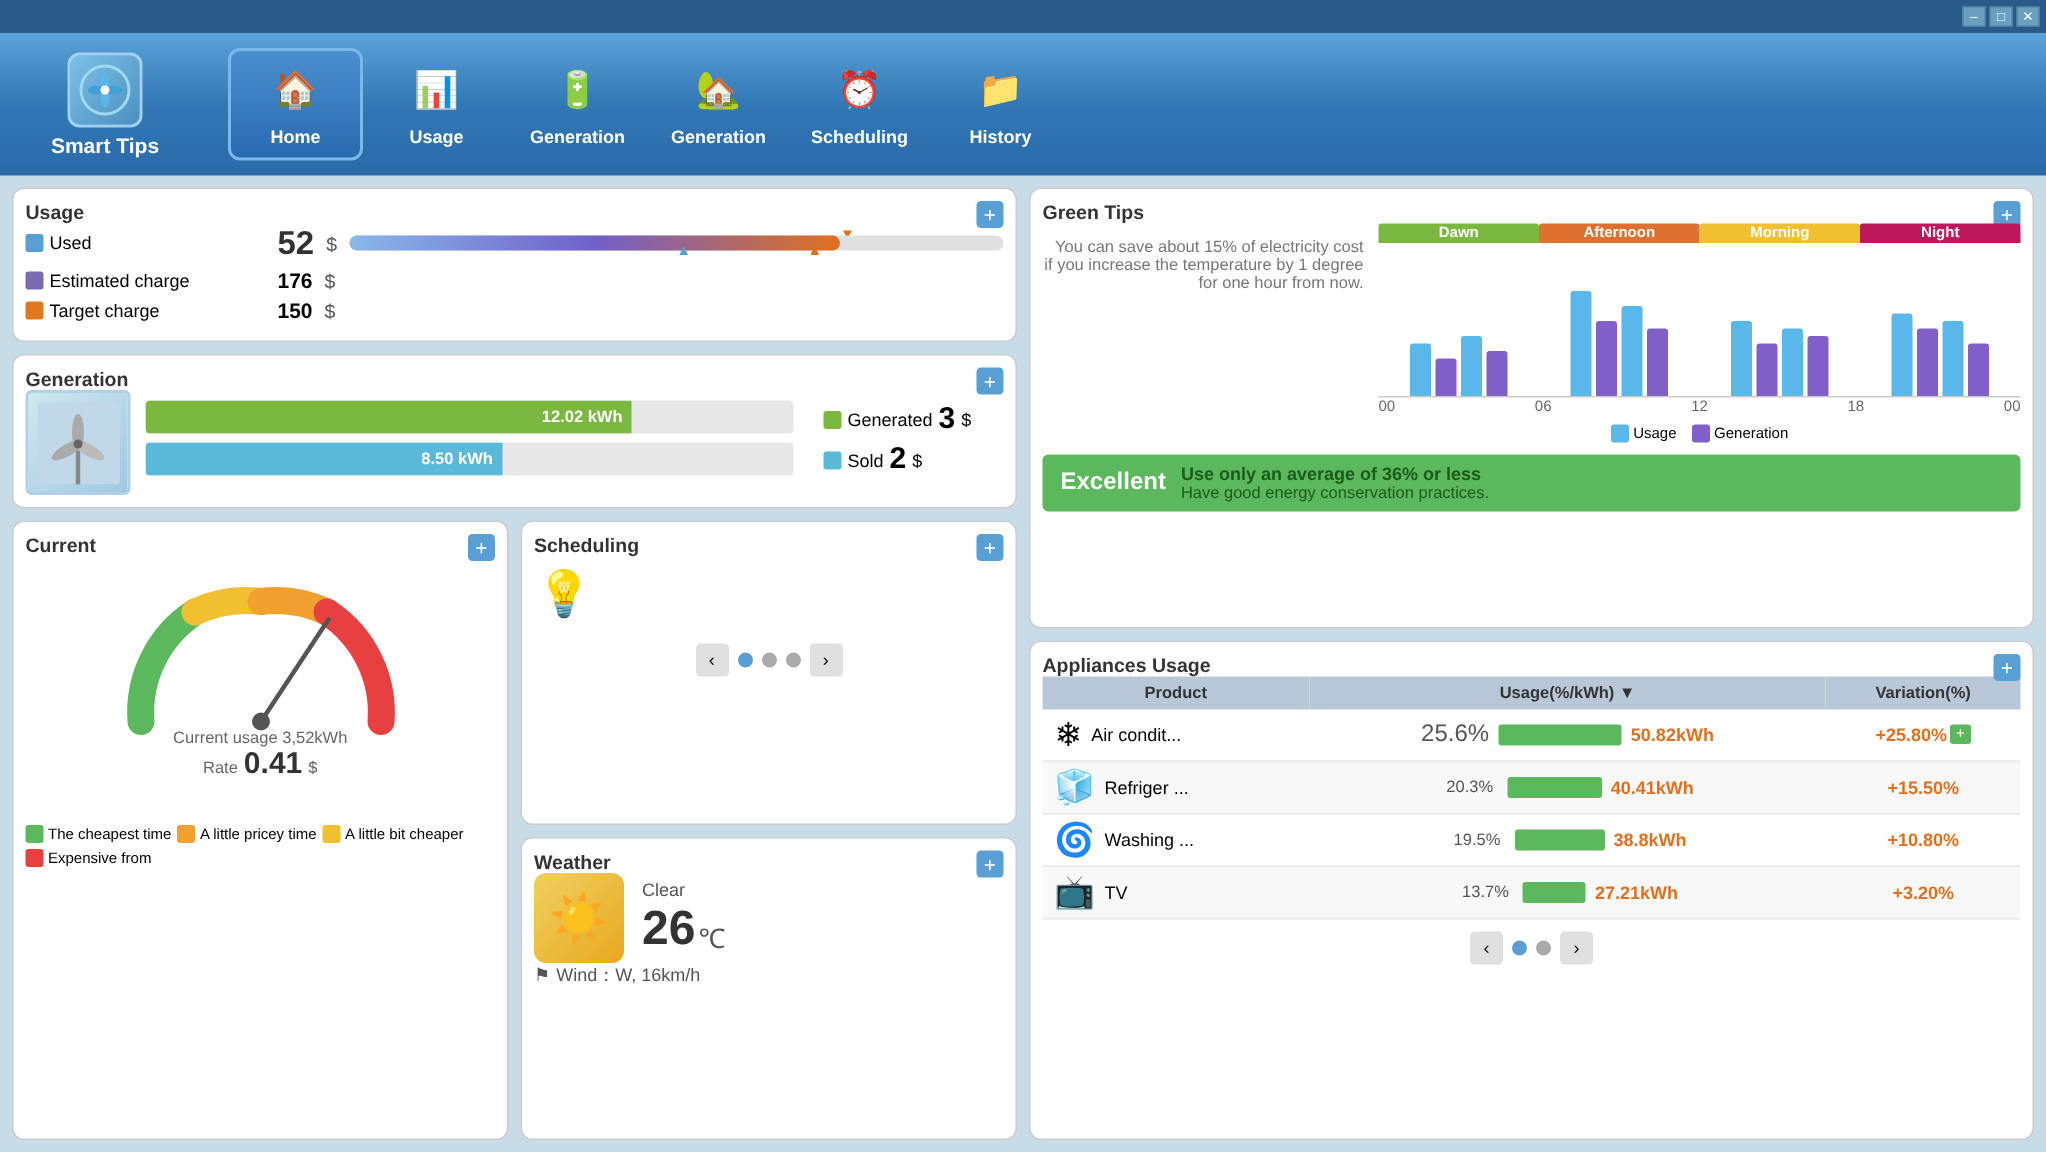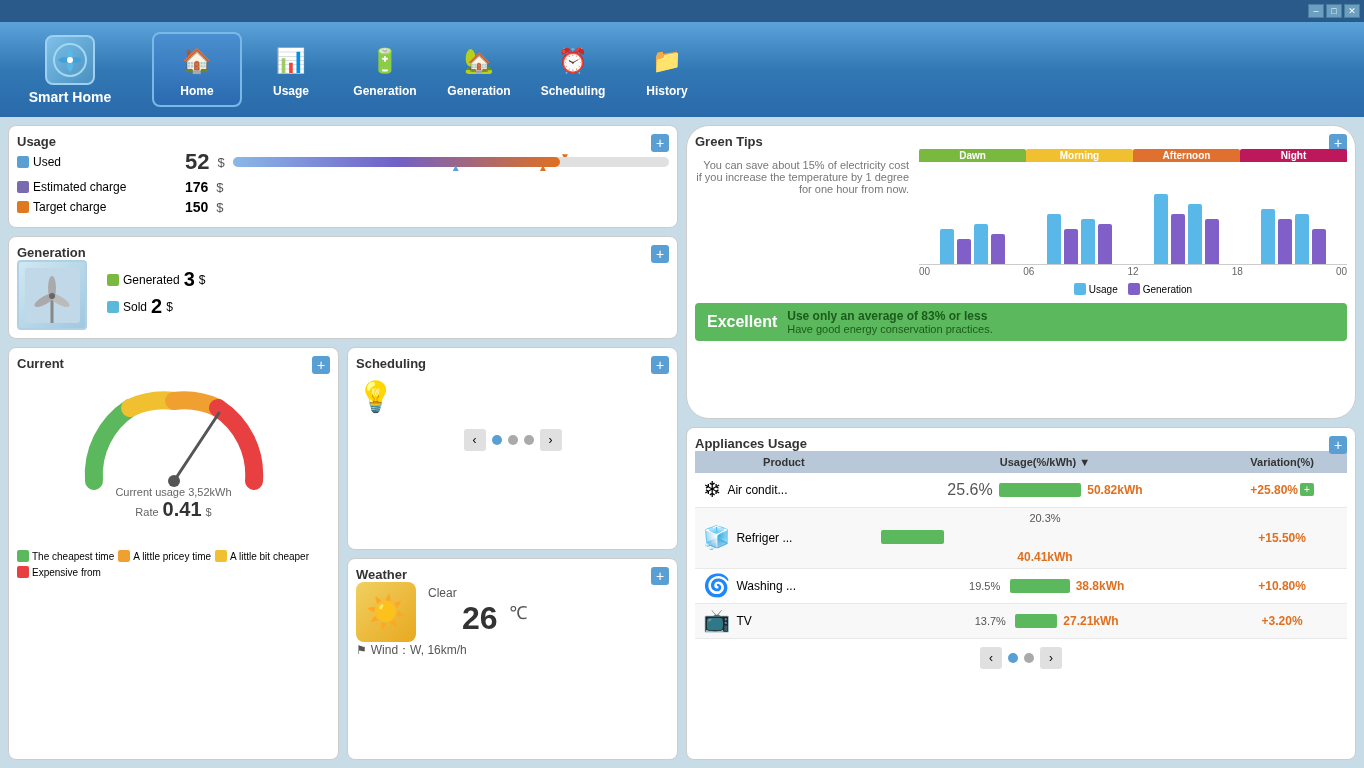--- a/index.html
+++ b/index.html
@@ -421,21 +421,21 @@
     <div class="logo-icon">
       <svg width="36" height="36" viewBox="0 0 36 36">
         <circle cx="18" cy="18" r="16" fill="none" stroke="#a0d8f0" stroke-width="2"></circle>
         <path d="M18 6 Q24 12 18 18 Q12 12 18 6Z" fill="#5ab8e8"></path>
         <path d="M6 18 Q12 12 18 18 Q12 24 6 18Z" fill="#40a0d8"></path>
         <path d="M18 18 Q24 24 18 30 Q12 24 18 18Z" fill="#5ab8e8"></path>
         <path d="M30 18 Q24 24 18 18 Q24 12 30 18Z" fill="#40a0d8"></path>
         <circle cx="18" cy="18" r="3" fill="white"></circle>
       </svg>
     </div>
-    <div class="logo-text">Smart Home</div>
+    <div class="logo-text">Smart Tips</div>
   </div>
   <div class="nav">
     <div class="nav-item active">
       <div class="nav-icon">🏠</div>
       <span>Home</span>
     </div>
     <div class="nav-item">
       <div class="nav-icon">📊</div>
       <span>Usage</span>
     </div>
@@ -514,20 +514,38 @@
           <svg width="55" height="55" viewBox="0 0 55 55">
             <rect width="55" height="55" fill="#c0d8e8" rx="3"></rect>
 
             <line x1="27" y1="55" x2="27" y2="28" stroke="#888" stroke-width="3"></line>
 
             <ellipse cx="27" cy="20" rx="4" ry="12" fill="#aaa" transform="rotate(0 27 28)"></ellipse>
             <ellipse cx="27" cy="20" rx="4" ry="12" fill="#bbb" transform="rotate(120 27 28)"></ellipse>
             <ellipse cx="27" cy="20" rx="4" ry="12" fill="#aaa" transform="rotate(240 27 28)"></ellipse>
             <circle cx="27" cy="28" r="3" fill="#666"></circle>
           </svg>
+        </div>
+        <div class="gen-bars">
+
+          <div class="gen-bar-row">
+            <div class="gen-bar-bg">
+              <div class="gen-bar-fill" style="width:75%; background:#7ab840;">
+                <span>12.02 kWh</span>
+              </div>
+            </div>
+          </div>
+
+          <div class="gen-bar-row">
+            <div class="gen-bar-bg">
+              <div class="gen-bar-fill" style="width:55%; background:#5ab8d8;">
+                <span>8.50 kWh</span>
+              </div>
+            </div>
+          </div>
         </div>
         <div class="gen-labels">
           <div class="gen-label-item">
             <div class="dot" style="background:#7ab840;"></div>
             <span>Generated</span>
             <span style="font-size:20px; font-weight:bold;">3</span>
             <span>$</span>
           </div>
           <div class="gen-label-item">
             <div class="dot" style="background:#5ab8d8;"></div>
@@ -606,39 +624,39 @@
           </div>
         </div>
 
         <div class="panel" style="flex:1;">
           <span class="panel-title">Weather</span>
           <div class="panel-plus">+</div>
           <div class="weather-content">
             <div class="weather-icon">☀️</div>
             <div>
               <div class="weather-sub">Clear</div>
-              <div style="display:flex; align-items:flex-start; gap:12px;margin-left:34px;">
+              <div style="display:flex; align-items:flex-end; gap:2px;">
                 <span class="weather-temp">26</span>
                 <span style="font-size:18px; color:#555;">℃</span>
               </div>
             </div>
           </div>
           <div class="weather-wind">
             <span>⚑</span>
             <span>Wind：W, 16km/h</span>
           </div>
         </div>
 
       </div>
     </div>
   </div>
 
   <div class="col-right" style="flex: 1; display: flex; flex-direction: column; gap: 8px;">
 
-    <div class="panel green-tips-panel" style="flex: 1.4; border-radius: 23px;">
+    <div class="panel green-tips-panel" style="flex: 1.4;">
       <span class="panel-title">Green Tips</span>
       <div class="panel-plus">+</div>
       <div style="display:flex; gap:10px;">
         <div style="flex:1; font-size:11px; color:#777; text-align:right; padding-top:10px;">You can save about 15% of electricity cost if you increase the temperature by 1 degree for one hour from now.</div>
         <div style="flex:2;">
 
           <div style="position:relative; height:115px;">
 
             <div style="display:flex; height:100%; align-items:flex-end;">
 
@@ -646,36 +664,36 @@
                 <div style="position:absolute; top:0; left:0; right:0; background:#7ab840; text-align:center; font-size:10px; font-weight:bold; color:white; padding:1px; border-radius:2px 2px 0 0;">Dawn</div>
                 <div style="display:flex; align-items:flex-end; gap:3px; height:85%; margin-top:18px;">
                   <div style="width:14px; height:35px; background:#5ab8e8; border-radius:2px 2px 0 0;"></div>
                   <div style="width:14px; height:25px; background:#8060c8; border-radius:2px 2px 0 0;"></div>
                   <div style="width:14px; height:40px; background:#5ab8e8; border-radius:2px 2px 0 0;"></div>
                   <div style="width:14px; height:30px; background:#8060c8; border-radius:2px 2px 0 0;"></div>
                 </div>
               </div>
 
               <div style="flex:1; position:relative; display:flex; flex-direction:column; align-items:center; height:100%;">
+                <div style="position:absolute; top:0; left:0; right:0; background:#e07030; text-align:center; font-size:10px; font-weight:bold; color:white; padding:1px; border-radius:2px 2px 0 0;">Afternoon</div>
+                <div style="display:flex; align-items:flex-end; gap:3px; height:85%; margin-top:18px;">
+                  <div style="width:14px; height:70px; background:#5ab8e8; border-radius:2px 2px 0 0;"></div>
+                  <div style="width:14px; height:50px; background:#8060c8; border-radius:2px 2px 0 0;"></div>
+                  <div style="width:14px; height:60px; background:#5ab8e8; border-radius:2px 2px 0 0;"></div>
+                  <div style="width:14px; height:45px; background:#8060c8; border-radius:2px 2px 0 0;"></div>
+                </div>
+              </div>
+
+              <div style="flex:1; position:relative; display:flex; flex-direction:column; align-items:center; height:100%;">
                 <div style="position:absolute; top:0; left:0; right:0; background:#f0c030; text-align:center; font-size:10px; font-weight:bold; color:white; padding:1px; border-radius:2px 2px 0 0;">Morning</div>
                 <div style="display:flex; align-items:flex-end; gap:3px; height:85%; margin-top:18px;">
                   <div style="width:14px; height:50px; background:#5ab8e8; border-radius:2px 2px 0 0;"></div>
                   <div style="width:14px; height:35px; background:#8060c8; border-radius:2px 2px 0 0;"></div>
                   <div style="width:14px; height:45px; background:#5ab8e8; border-radius:2px 2px 0 0;"></div>
                   <div style="width:14px; height:40px; background:#8060c8; border-radius:2px 2px 0 0;"></div>
-                </div>
-              </div>
-
-              <div style="flex:1; position:relative; display:flex; flex-direction:column; align-items:center; height:100%;">
-                <div style="position:absolute; top:0; left:0; right:0; background:#e07030; text-align:center; font-size:10px; font-weight:bold; color:white; padding:1px; border-radius:2px 2px 0 0;">Afternoon</div>
-                <div style="display:flex; align-items:flex-end; gap:3px; height:85%; margin-top:18px;">
-                  <div style="width:14px; height:70px; background:#5ab8e8; border-radius:2px 2px 0 0;"></div>
-                  <div style="width:14px; height:50px; background:#8060c8; border-radius:2px 2px 0 0;"></div>
-                  <div style="width:14px; height:60px; background:#5ab8e8; border-radius:2px 2px 0 0;"></div>
-                  <div style="width:14px; height:45px; background:#8060c8; border-radius:2px 2px 0 0;"></div>
                 </div>
               </div>
 
               <div style="flex:1; position:relative; display:flex; flex-direction:column; align-items:center; height:100%;">
                 <div style="position:absolute; top:0; left:0; right:0; background:#be185d; text-align:center; font-size:10px; font-weight:bold; color:white; padding:1px; border-radius:2px 2px 0 0;">Night</div>
                 <div style="display:flex; align-items:flex-end; gap:3px; height:85%; margin-top:18px;">
                   <div style="width:14px; height:55px; background:#5ab8e8; border-radius:2px 2px 0 0;"></div>
                   <div style="width:14px; height:45px; background:#8060c8; border-radius:2px 2px 0 0;"></div>
                   <div style="width:14px; height:50px; background:#5ab8e8; border-radius:2px 2px 0 0;"></div>
                   <div style="width:14px; height:35px; background:#8060c8; border-radius:2px 2px 0 0;"></div>
@@ -702,21 +720,21 @@
               <div class="dot" style="background:#8060c8;"></div>
               <span>Generation</span>
             </div>
           </div>
         </div>
       </div>
       
       <div class="excellent-bar">
         <span class="excellent-label">Excellent</span>
         <div>
-          <div style="font-size:12px; font-weight:bold; color:#1a5c1a;">Use only an average of 83% or less</div>
+          <div style="font-size:12px; font-weight:bold; color:#1a5c1a;">Use only an average of 36% or less</div>
           <div style="font-size:11px; color:#1a5c1a;">Have good energy conservation practices.</div>
         </div>
       </div>
     </div>
 
     <div class="panel" style="flex: 1.6;">
       <span class="panel-title">Appliances Usage</span>
       <div class="panel-plus">+</div>
       <table class="app-table">
         <thead>
@@ -752,21 +770,21 @@
       </td>
     </tr>
             <tr>
       <td>
         <div style="display:flex; align-items:center; gap:6px;">
           <span style="font-size:22px;">🧊</span>
           <span>Refriger ...</span>
         </div>
       </td>
       <td>
-        <div style="display:flex; gap:6px; justify-content:center;flex-direction:column;">
+        <div style="display:flex; align-items:center; gap:6px; justify-content:center;">
           <span style="color:#555; font-size:11px; min-width:38px;">20.3%</span>
           <div style="width:63px; height:14px; background:#5cb85c; border-radius:2px; min-width:20px;"></div>
           <span class="kwh-value">40.41kWh</span>
         </div>
       </td>
       <td>
         <div class="variation-badge">
           <span class="variation-pos">+15.50%</span>
 
         </div>

